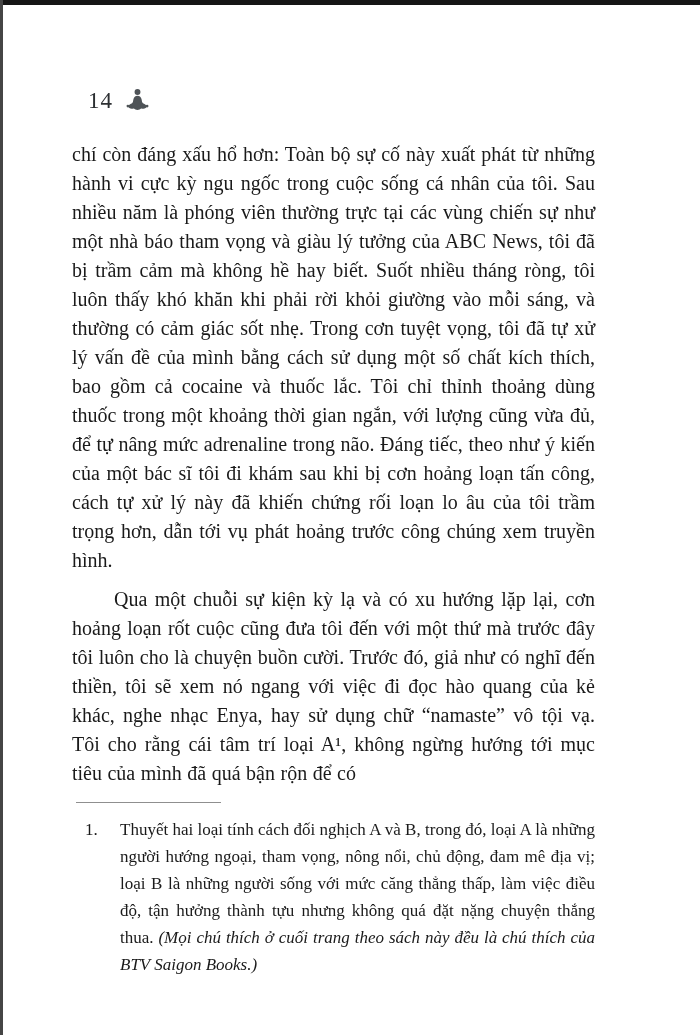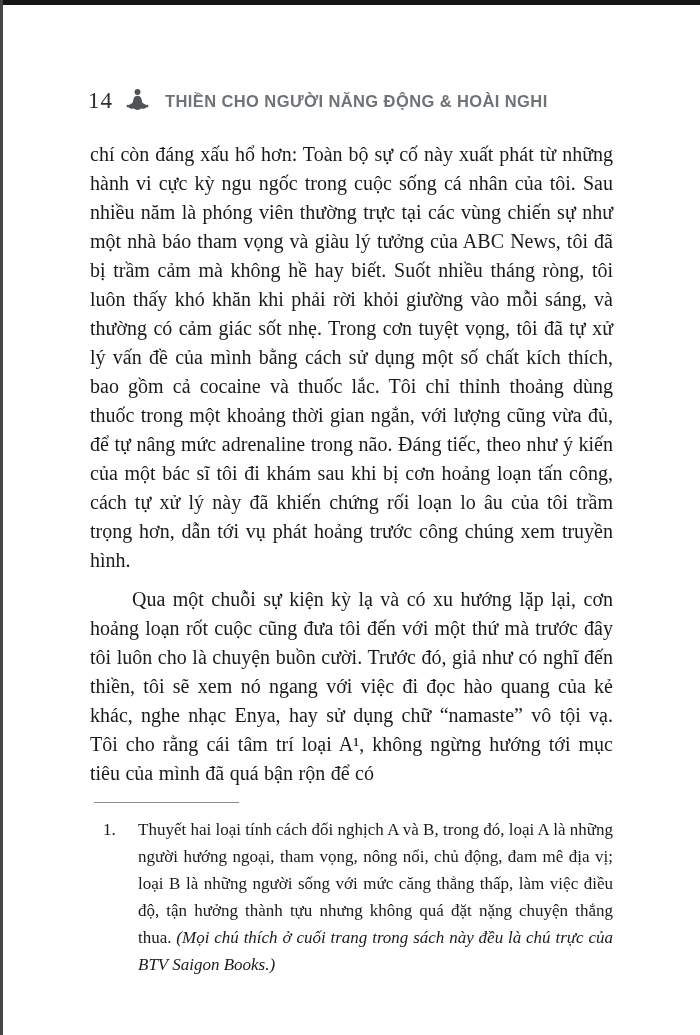--- a/index.html
+++ b/index.html
@@ -36,21 +36,21 @@
   }
   .running-title{
     font-family:"Liberation Sans", sans-serif;
     font-weight:700;
     font-size:16.5px;
     letter-spacing:0.4px;
     color:#6e7377;
     margin-left:3px;
   }
   .page-body{
-    position:absolute;top:140px;left:90px;width:523px;
+    position:absolute;top:140px;left:72px;width:523px;
   }
   .para{
     margin:0;
     font-size:20px;
     line-height:29px;
     text-align:justify;
     color:#1a1a1a;
     word-spacing:0.5px;
   }
   .para.indented{
@@ -88,27 +88,26 @@
 <header class="page-header">
   <span class="page-number">14</span>
   <span class="medi-icon">
     <svg viewBox="0 0 32 32" width="27" height="27" aria-hidden="true">
       <circle cx="16" cy="6" r="3.5" fill="currentColor"></circle>
       <path fill="currentColor" d="M16 10.5c-2.6 0-4.4 1.7-4.9 4.3l-.55 3.1c-.1.55-.5 1-1.05 1.25-2.6 1.05-4.3 2.55-4.3 4.1 0 1.85 2.5 2.95 4.85 2.55l1.75-.3c.9 1 2.35 1.65 4.2 1.65s3.3-.65 4.2-1.65l1.75.3c2.35.4 4.85-.7 4.85-2.55 0-1.55-1.7-3.05-4.3-4.1-.55-.25-.95-.7-1.05-1.25l-.55-3.1c-.5-2.6-2.3-4.3-4.9-4.3z"></path>
       <circle cx="4.6" cy="22.6" r="1.6" fill="currentColor"></circle>
       <circle cx="27.4" cy="22.6" r="1.6" fill="currentColor"></circle>
     </svg>
   </span>
-  <span class="running-title">THIỀN CHO NGƯỜI NĂNG ĐỘNG &amp; HOÀI NGHI</span>
 </header>
 
 <main class="page-body">
   <p class="para">chí còn đáng xấu hổ hơn: Toàn bộ sự cố này xuất phát từ những hành vi cực kỳ ngu ngốc trong cuộc sống cá nhân của tôi. Sau nhiều năm là phóng viên thường trực tại các vùng chiến sự như một nhà báo tham vọng và giàu lý tưởng của ABC News, tôi đã bị trầm cảm mà không hề hay biết. Suốt nhiều tháng ròng, tôi luôn thấy khó khăn khi phải rời khỏi giường vào mỗi sáng, và thường có cảm giác sốt nhẹ. Trong cơn tuyệt vọng, tôi đã tự xử lý vấn đề của mình bằng cách sử dụng một số chất kích thích, bao gồm cả cocaine và thuốc lắc. Tôi chỉ thỉnh thoảng dùng thuốc trong một khoảng thời gian ngắn, với lượng cũng vừa đủ, để tự nâng mức adrenaline trong não. Đáng tiếc, theo như ý kiến của một bác sĩ tôi đi khám sau khi bị cơn hoảng loạn tấn công, cách tự xử lý này đã khiến chứng rối loạn lo âu của tôi trầm trọng hơn, dẫn tới vụ phát hoảng trước công chúng xem truyền hình.</p>
   <p class="para indented">Qua một chuỗi sự kiện kỳ lạ và có xu hướng lặp lại, cơn hoảng loạn rốt cuộc cũng đưa tôi đến với một thứ mà trước đây tôi luôn cho là chuyện buồn cười. Trước đó, giả như có nghĩ đến thiền, tôi sẽ xem nó ngang với việc đi đọc hào quang của kẻ khác, nghe nhạc Enya, hay sử dụng chữ “namaste” vô tội vạ. Tôi cho rằng cái tâm trí loại A¹, không ngừng hướng tới mục tiêu của mình đã quá bận rộn để có</p>
 
   <hr class="footnote-sep">
 
   <div class="footnote">
     <span class="fn-marker">1.</span>
     <span>Thuyết hai loại tính cách đối nghịch A và B, trong đó, loại A là những người hướng ngoại, tham vọng, nông nổi, chủ động, đam mê địa vị; loại B là những người sống với mức căng thẳng thấp, làm việc điều độ, tận hưởng thành tựu nhưng không quá đặt nặng chuyện thắng thua. </span>
-    <span class="fn-italic">(Mọi chú thích ở cuối trang trong sách này đều là chú trực của BTV Saigon Books.)</span>
+    <span class="fn-italic">(Mọi chú thích ở cuối trang theo sách này đều là chú thích của BTV Saigon Books.)</span>
   </div>
 </main>
 
 </body></html>

